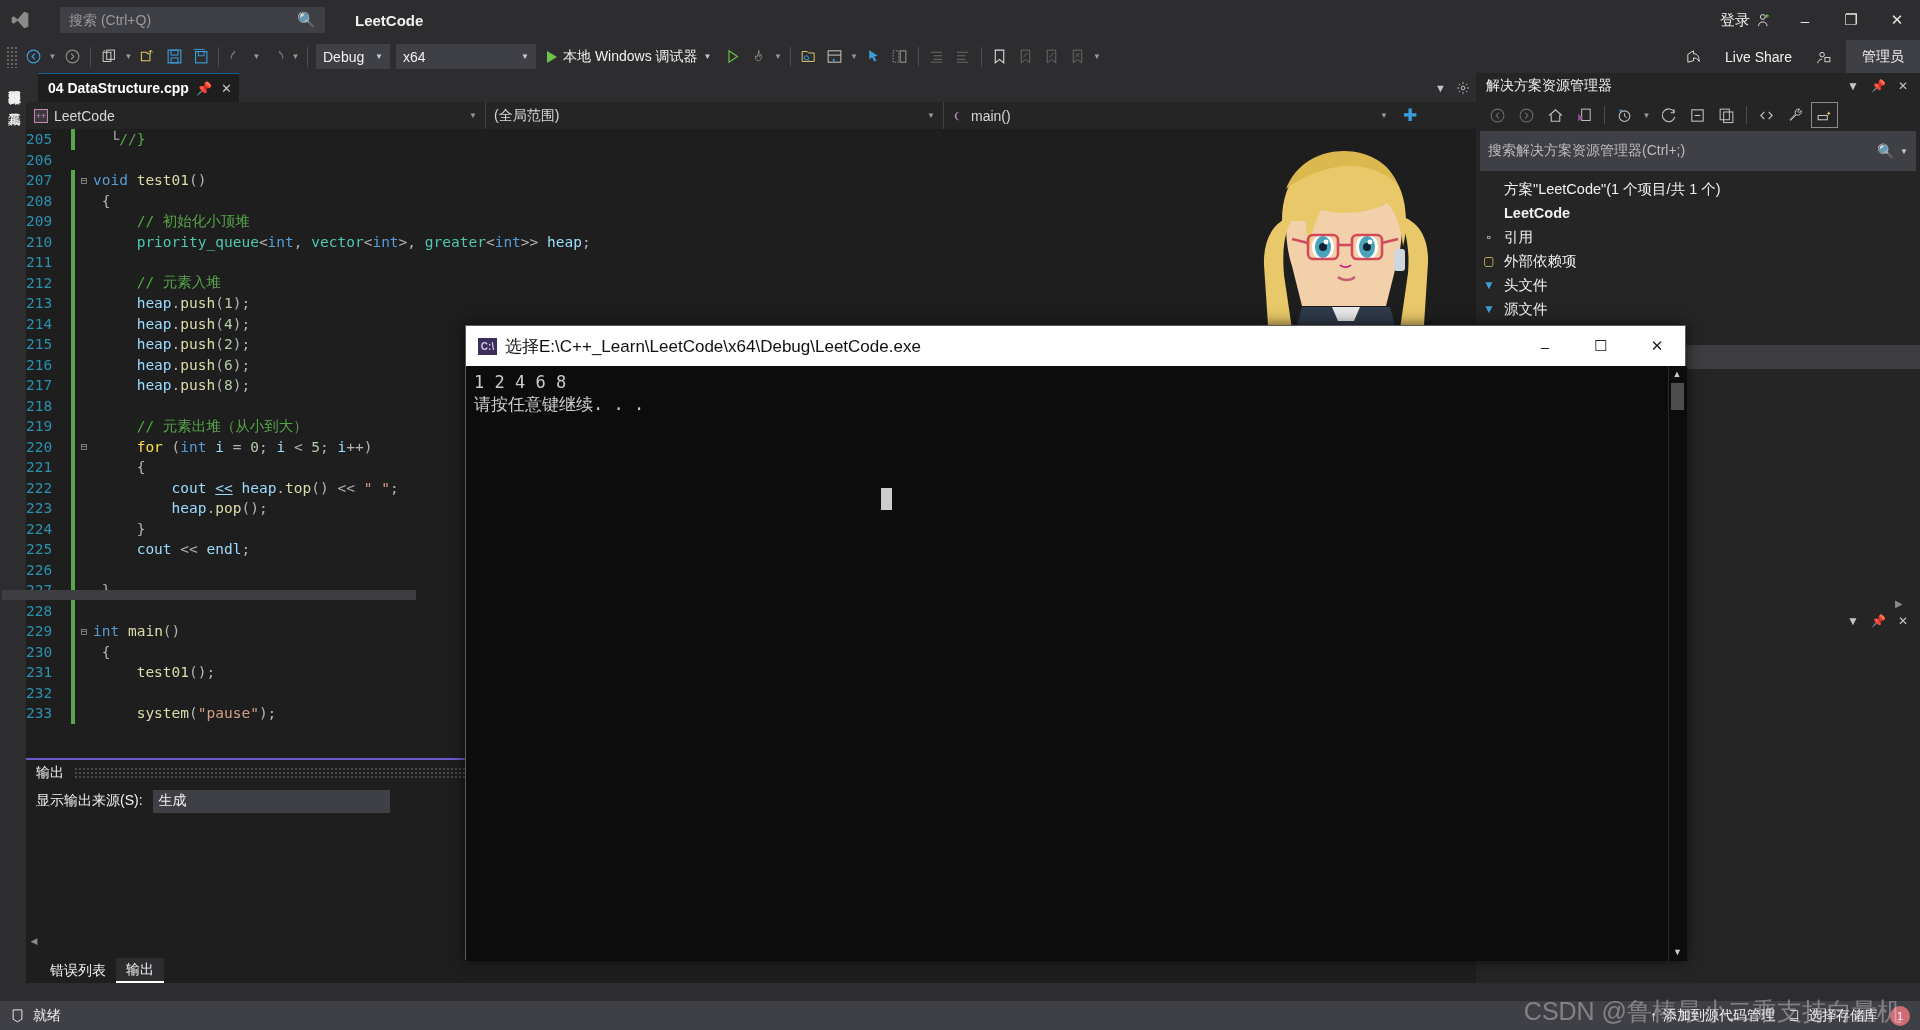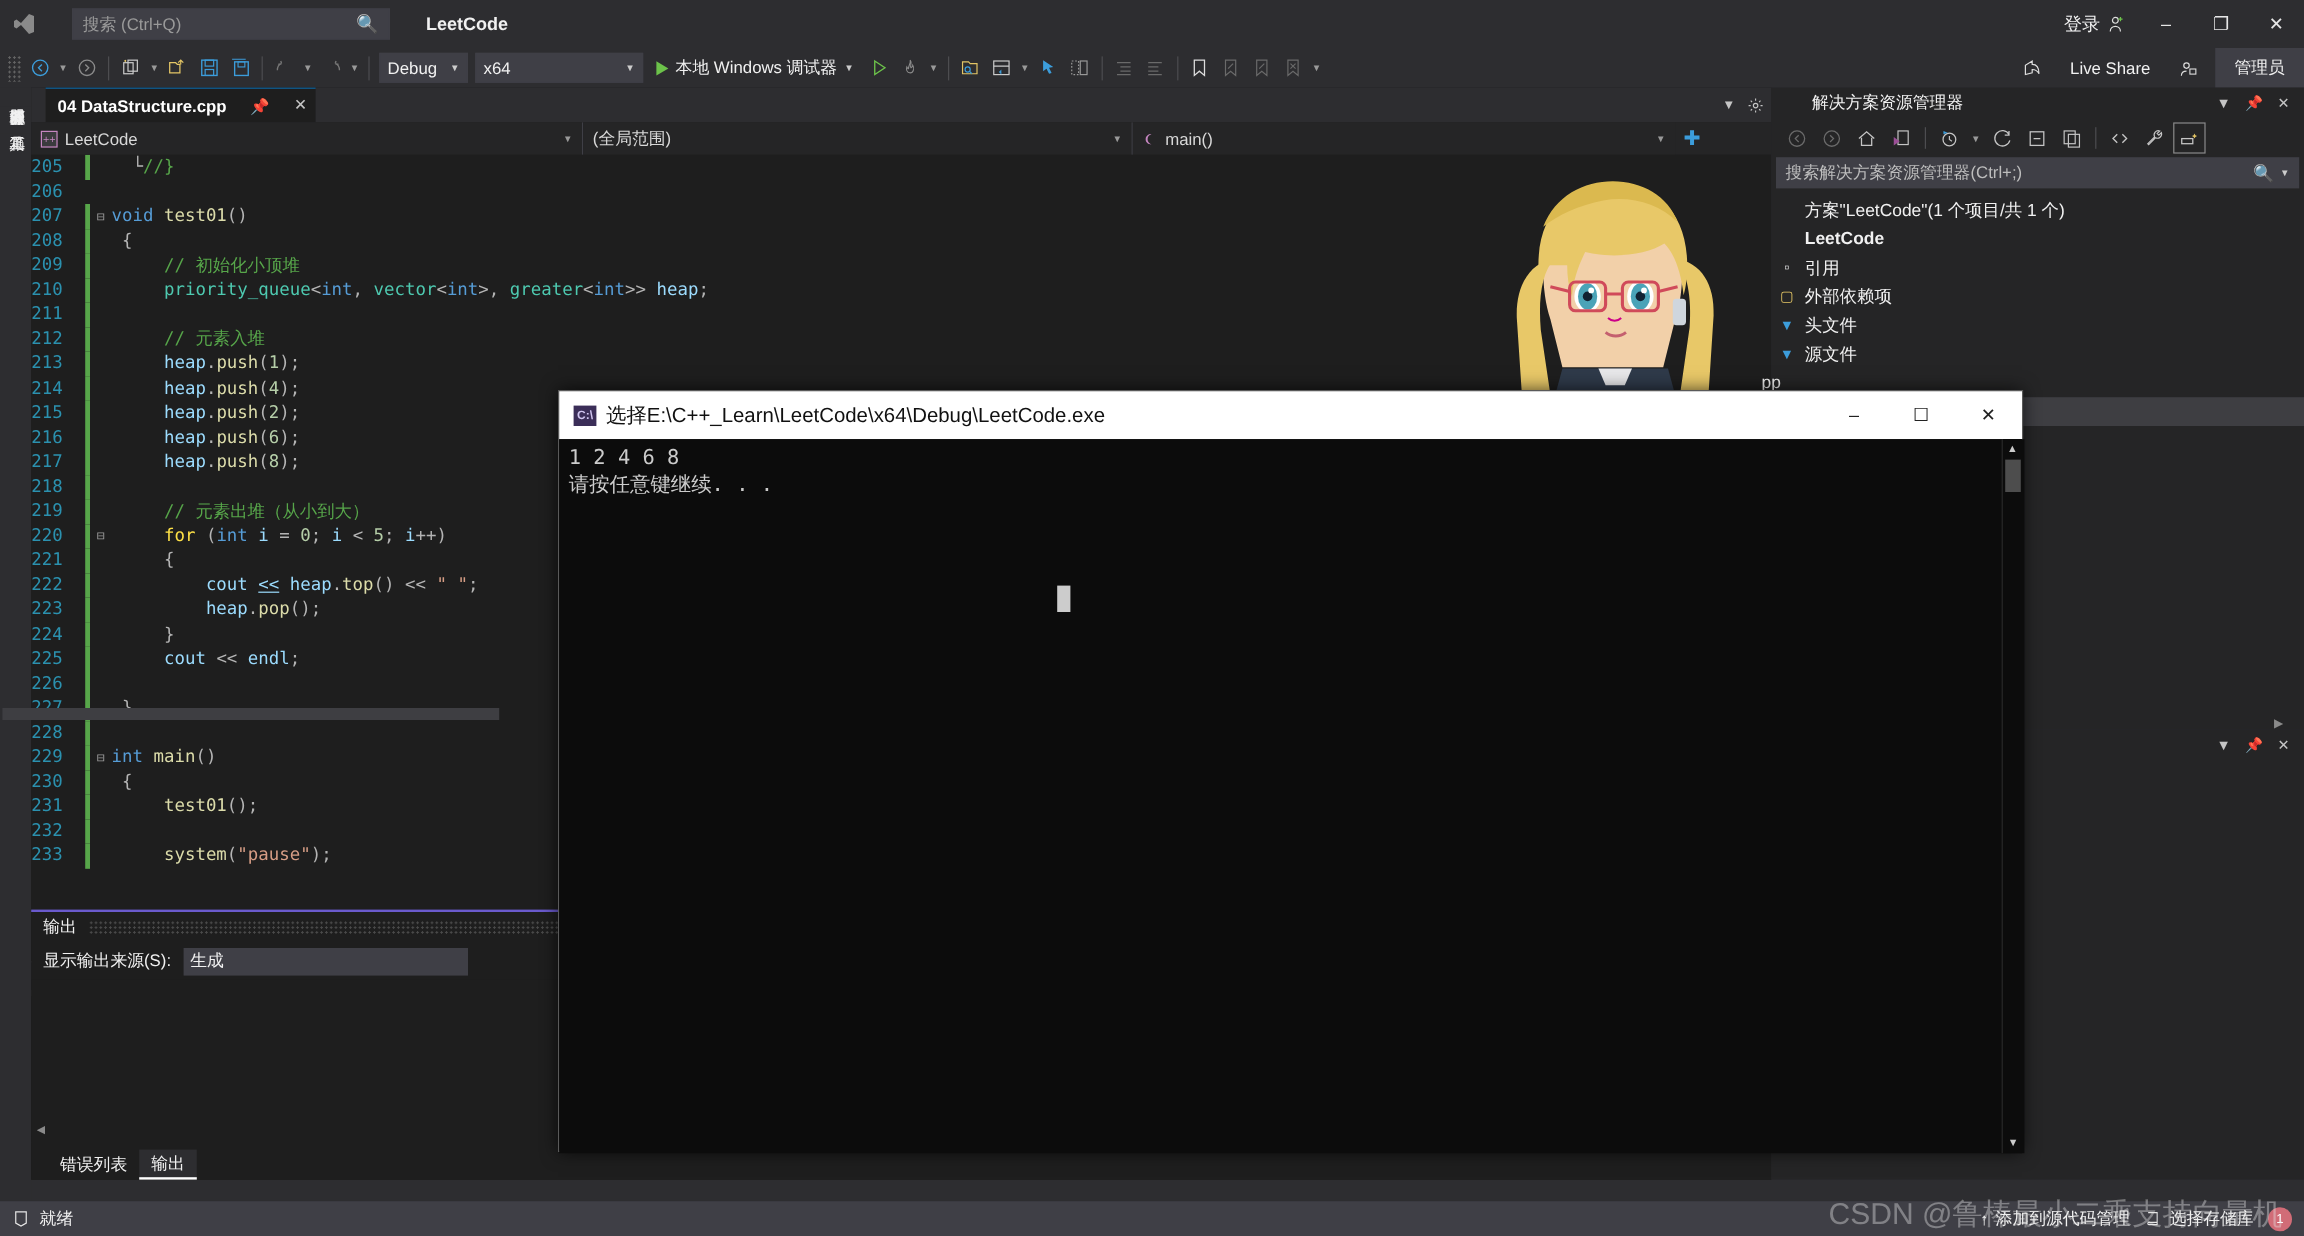--- a/index.html
+++ b/index.html
@@ -59,21 +59,21 @@
   
   .lefttabs { position:absolute; left:0; top:73px; width:26px; height:940px; background:#2d2d30; }
   .vtab { writing-mode:vertical-rl; color:#f1f1f1; font-size:13px; padding:8px 5px;
     background:#2d2d30; white-space:nowrap; }
 
   
   .editor-wrap { position:absolute; left:26px; top:73px; width:1450px; height:910px; background:#1e1e1e; }
   .tabstrip { position:absolute; left:0; top:0; width:1450px; height:29px; background:#2d2d30; }
   .doc-tab { position:absolute; left:12px; top:0; height:29px; background:#1e1e1e;
     border-top:1px solid #0e639c; display:flex; align-items:center; padding:0 7px 0 10px;
-    gap:20px; }
+    gap:8px; }
   .doc-tab .t { color:#fff; font-size:14px; font-weight:bold; white-space:nowrap; }
   .doc-tab .ic { color:#c5c5c5; font-size:13px; }
   .tabstrip-right { position:absolute; right:6px; top:0; height:29px; display:flex;
     align-items:center; gap:10px; color:#c5c5c5; font-size:11px; }
 
   .navbar { position:absolute; left:0; top:29px; width:1450px; height:27px;
     background:#252526; display:flex; align-items:center; }
   .nav-combo { height:27px; background:#252526; color:#d8d8d8; font-size:14px;
     display:flex; align-items:center; padding:0 8px; border-right:1px solid #3f3f46;
     justify-content:space-between; }
@@ -140,29 +140,29 @@
   .out-hs .arrL,.out-hs .arrR { width:16px; color:#8a8a8a; font-size:9px; text-align:center; }
   .panel-tabs { position:absolute; left:0; bottom:0; width:1450px; height:30px;
     background:#1e1e1e; display:flex; align-items:flex-end; padding-left:14px; gap:0; }
   .ptab { height:25px; padding:0 10px; color:#f1f1f1; font-size:14px;
     display:flex; align-items:center; }
   .ptab.active { background:#2d2d30; border-bottom:2px solid #fff; }
 
   
   .solex { position:absolute; left:1476px; top:73px; width:444px; height:535px; background:#252526; }
   .sol-head { height:26px; display:flex; align-items:center; padding:0 6px 0 10px; }
-  .sol-head .st2 { color:#f1f1f1; font-size:14px; flex:1;margin-left:24px; }
+  .sol-head .st2 { color:#f1f1f1; font-size:14px; flex:1; }
   .sol-head .hi { color:#c5c5c5; font-size:12px; padding:0 6px; }
   .sol-tools { height:32px; display:flex; align-items:center; padding-left:8px; gap:2px; }
   .sol-tools .sic { width:27px; height:26px; display:flex; align-items:center;
     justify-content:center; color:#c5c5c5; font-size:14px; }
   .sol-tools .sic svg { width:17px; height:17px; }
   .sol-tools .sic.boxed { border:1px solid #8a8a8a; }
   .sol-tools .sep { width:1px; height:18px; background:#4d4d50; margin:0 4px; }
-  .sol-search { height:26px; margin:0 4px; background:#3f3f46; display:flex;
+  .sol-search { height:40px; margin:0 4px; background:#3f3f46; display:flex;
     align-items:center; padding:0 8px; }
   .sol-search span.ph { color:#bdbdbd; font-size:14px; flex:1; }
   .sol-tree { padding-top:6px; }
   .trow { height:24px; display:flex; align-items:center; color:#f1f1f1; font-size:14.5px;
     padding-left:4px; gap:6px; white-space:nowrap; }
   .trow.bold { font-weight:bold; }
   .trow .tic { width:18px; text-align:center; font-size:12px; }
 
   
   .props { position:absolute; left:1476px; top:608px; width:444px; height:375px; background:#252526; }

